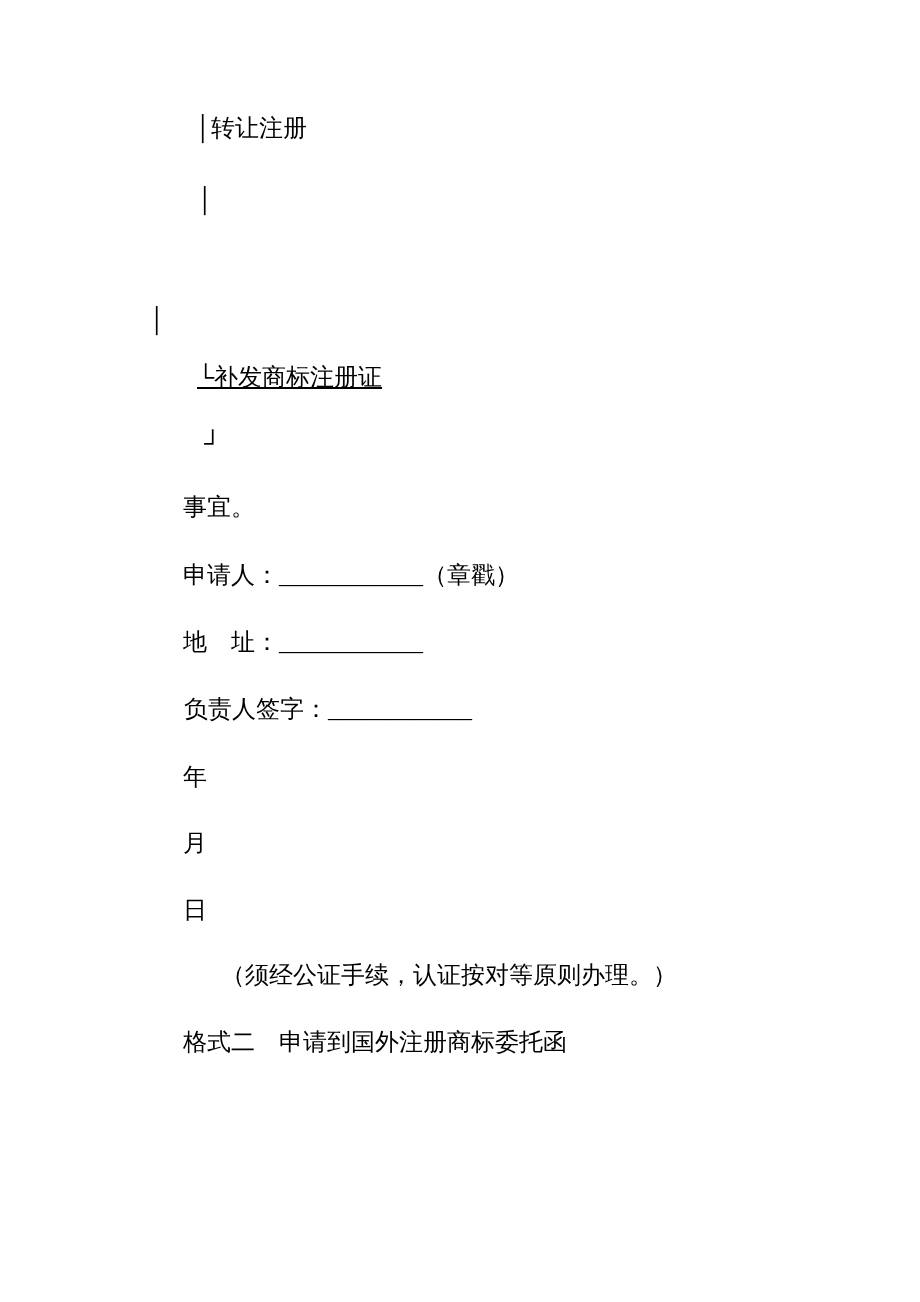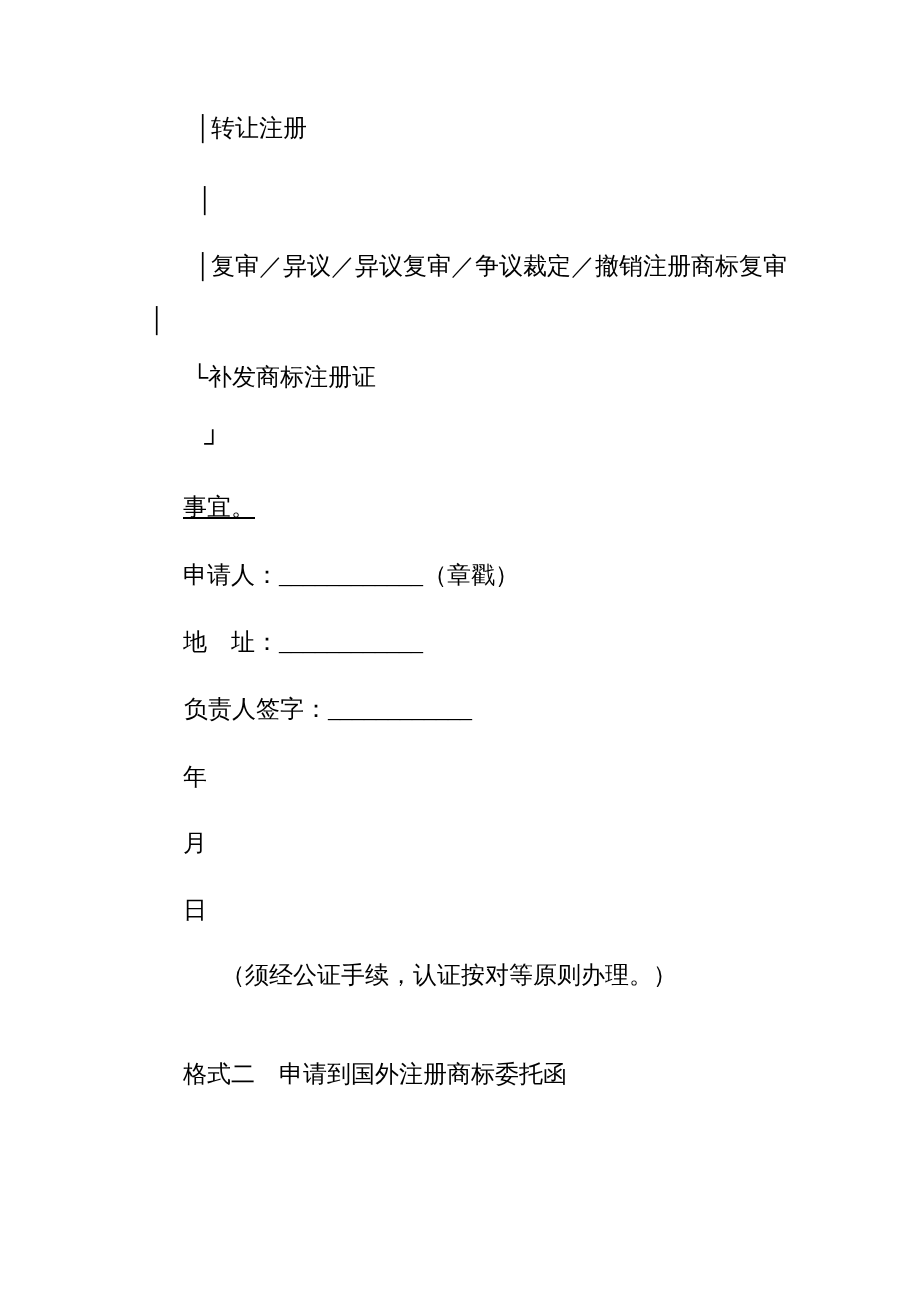--- a/index.html
+++ b/index.html
@@ -23,41 +23,40 @@
     color: #000000;
   }
   .blank {
     letter-spacing: 0;
   }
   
   .l-transfer   { top: 113px; left: 194px; }
   .l-conn1      { top: 185px; left: 196px; }
   .l-review     { top: 251px; left: 194px; }
   .l-conn2      { top: 305px; left: 148px; }
-  .l-reissue    { top: 362px; left: 191px; }
+  .l-reissue    { top: 362px; left: 197px; text-decoration: underline; }
   .l-corner     { top: 428px; left: 204px; }
   
-  .l-matters    { top: 492px; left: 183px; text-decoration: underline; }
+  .l-matters    { top: 492px; left: 183px; }
   .l-applicant  { top: 560px; left: 183px; }
   .l-address    { top: 627px; left: 183px; }
   .l-signature  { top: 694px; left: 184px; }
   .l-year       { top: 762px; left: 183px; }
   .l-month      { top: 828px; left: 183px; }
   .l-day        { top: 895px; left: 183px; }
   .l-note       { top: 960px; left: 207px; margin-left: 14px; }
-  .l-heading    { top: 1027px; left: 183px; margin-top: 32px; }
+  .l-heading    { top: 1027px; left: 183px; }
 </style>
 </head>
 <body>
 
 <div class="page">
 
   <div class="line l-transfer">│转让注册</div>
   <div class="line l-conn1">│</div>
-  <div class="line l-review">│复审／异议／异议复审／争议裁定／撤销注册商标复审</div>
   <div class="line l-conn2">│</div>
   <div class="line l-reissue">└补发商标注册证</div>
   <div class="line l-corner">┘</div>
 
   <div class="line l-matters">事宜。</div>
 
   <div class="line l-applicant"><span>申请人：</span><span class="blank">____________</span><span>（章戳）</span></div>
 
   <div class="line l-address"><span>地　址：</span><span class="blank">____________</span></div>
 

